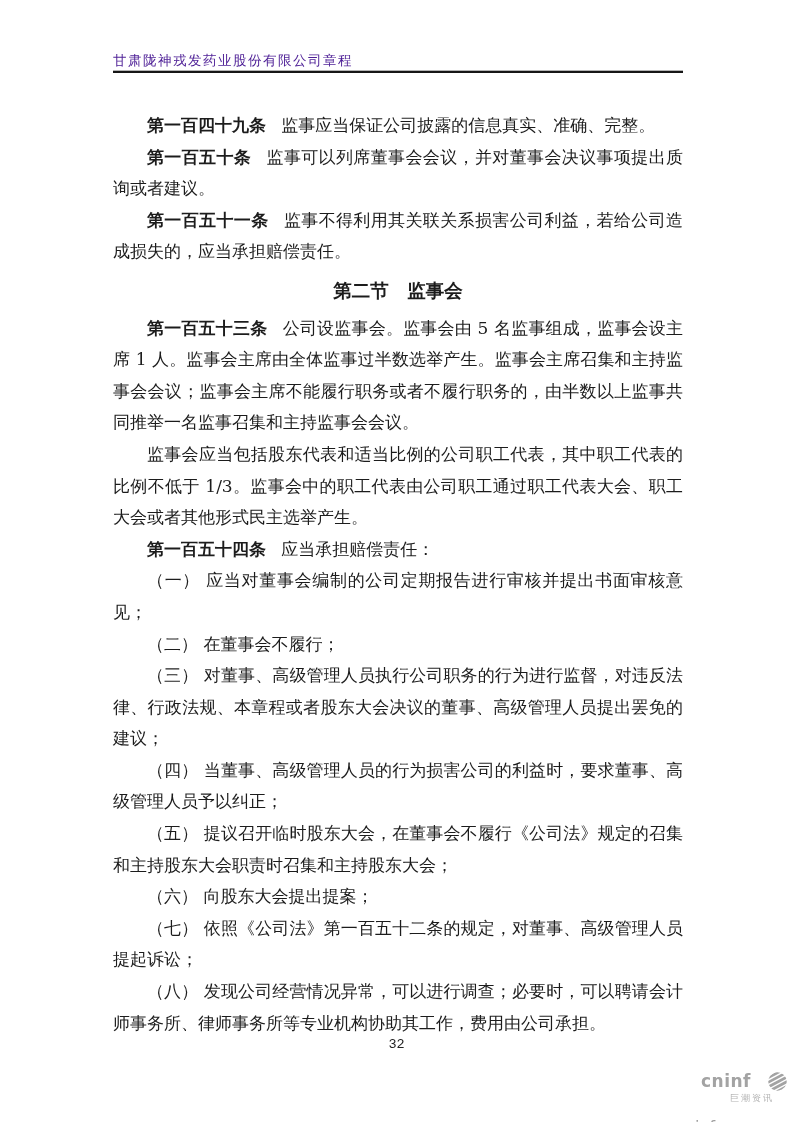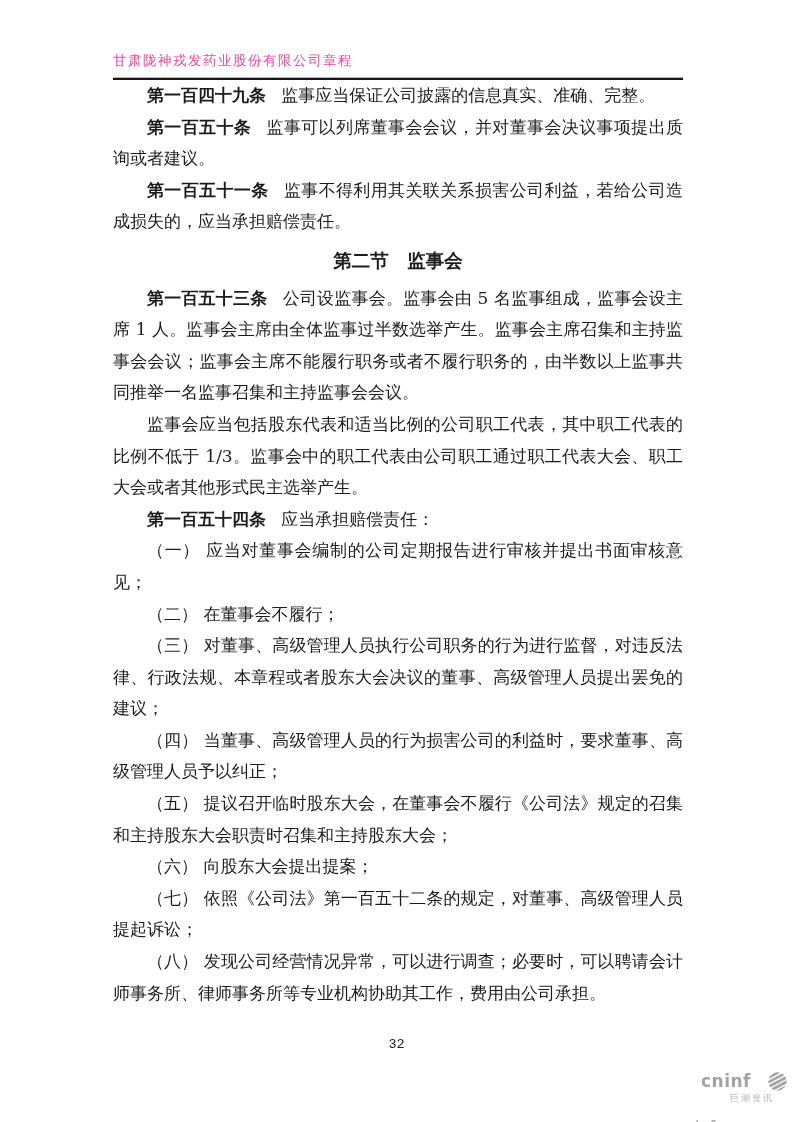--- a/index.html
+++ b/index.html
@@ -9,31 +9,30 @@
     background:#ffffff;
     font-family:"DejaVu Serif","Liberation Serif",serif;
     color:#1c1c1c;
     overflow:hidden;
   }
   
   .page-header{position:absolute;left:113px;width:570px;top:52px;}
   .header-title{
     font-size:13.5px;
     letter-spacing:1.5px;
-    color:#ec4899;
-    padding-bottom:7px;
+    color:#4c1d95;
   }
   .header-rule{
     height:0;
     border-top:1px solid #b5b5b5;
     border-bottom:2px solid #161616;
   }
   
   .doc-body{
-    position:absolute;left:113px;top:80px;width:570px;
+    position:absolute;left:113px;top:110px;width:570px;
     font-size:17px;line-height:31.6px;
     text-align:justify;text-justify:inter-ideograph;
   }
   .para{margin:0;text-indent:2em;}
   .lead{font-weight:bold;margin-right:0.9em;}
   .section-heading{
     margin:7px 0 6px 0;
     text-align:center;text-indent:0;
     font-weight:bold;font-size:18.5px;
   }

